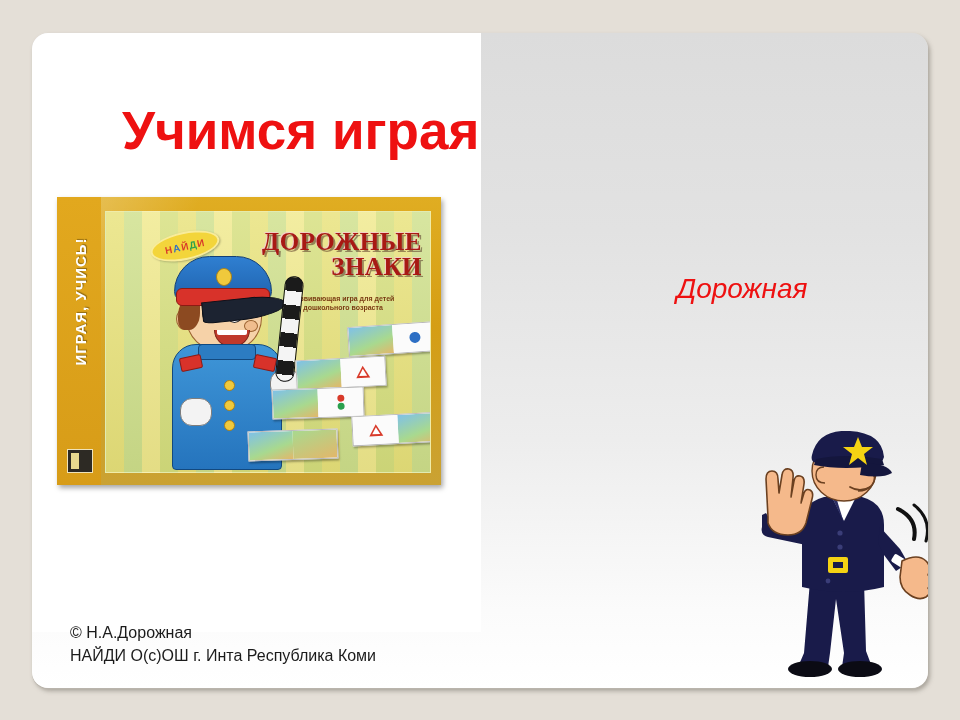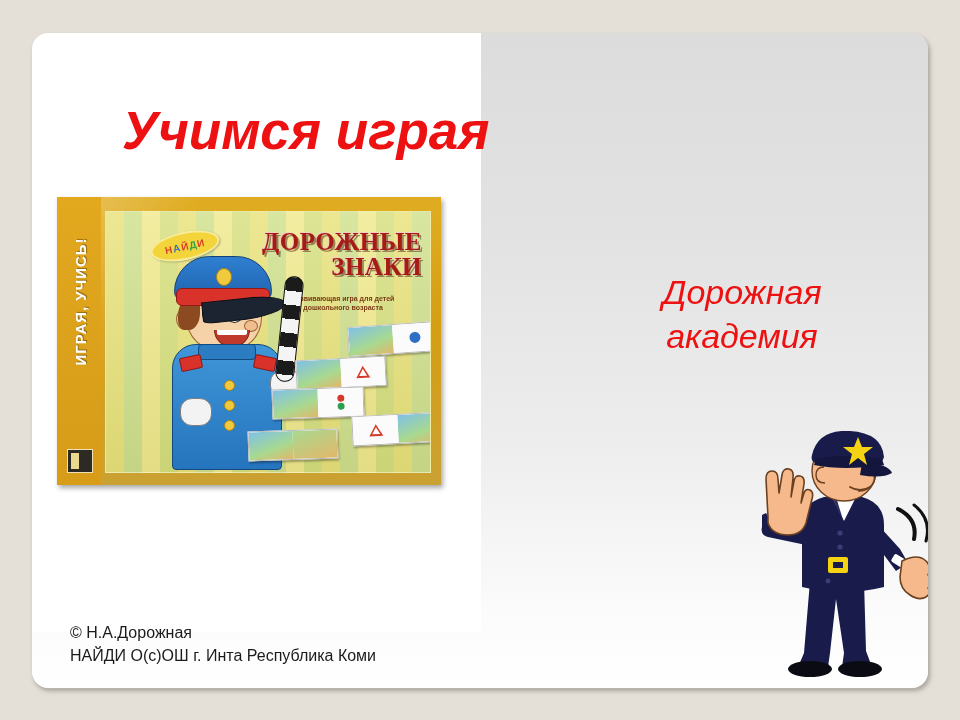--- a/index.html
+++ b/index.html
@@ -45,34 +45,33 @@
 
   
   .slide-title {
     position: absolute;
     left: 90px;
     top: 70px;
     width: 640px;
     font-size: 53px;
     line-height: 1.05;
     font-weight: bold;
-    font-style: italic;
     color: #ee1111;
     letter-spacing: 0px;
     white-space: nowrap;
   }
 
   
   .slide-subtitle {
     position: absolute;
     left: 510px;
     top: 238px;
     width: 400px;
     text-align: center;
-    font-size: 34px;
+    font-size: 28px;
     line-height: 1.28;
     font-style: italic;
     font-weight: normal;
     color: #ee1111;
   }
 
   
   .credit {
     position: absolute;
     left: 38px;
@@ -343,21 +342,20 @@
 <div id="stage">
 
   <div id="slide">
 
     <div class="white-panel"></div>
 
     <div class="slide-title nosel">Учимся играя</div>
 
     <div class="slide-subtitle nosel">
       <div>Дорожная</div>
-      <div>академия</div>
     </div>
 
     <div class="boxphoto">
       <div class="box-inner-sheen"></div>
 
       <div class="box-spine">
         <div class="box-spine-text">ИГРАЯ, УЧИСЬ!</div>
         <div class="box-logo"></div>
       </div>
 

